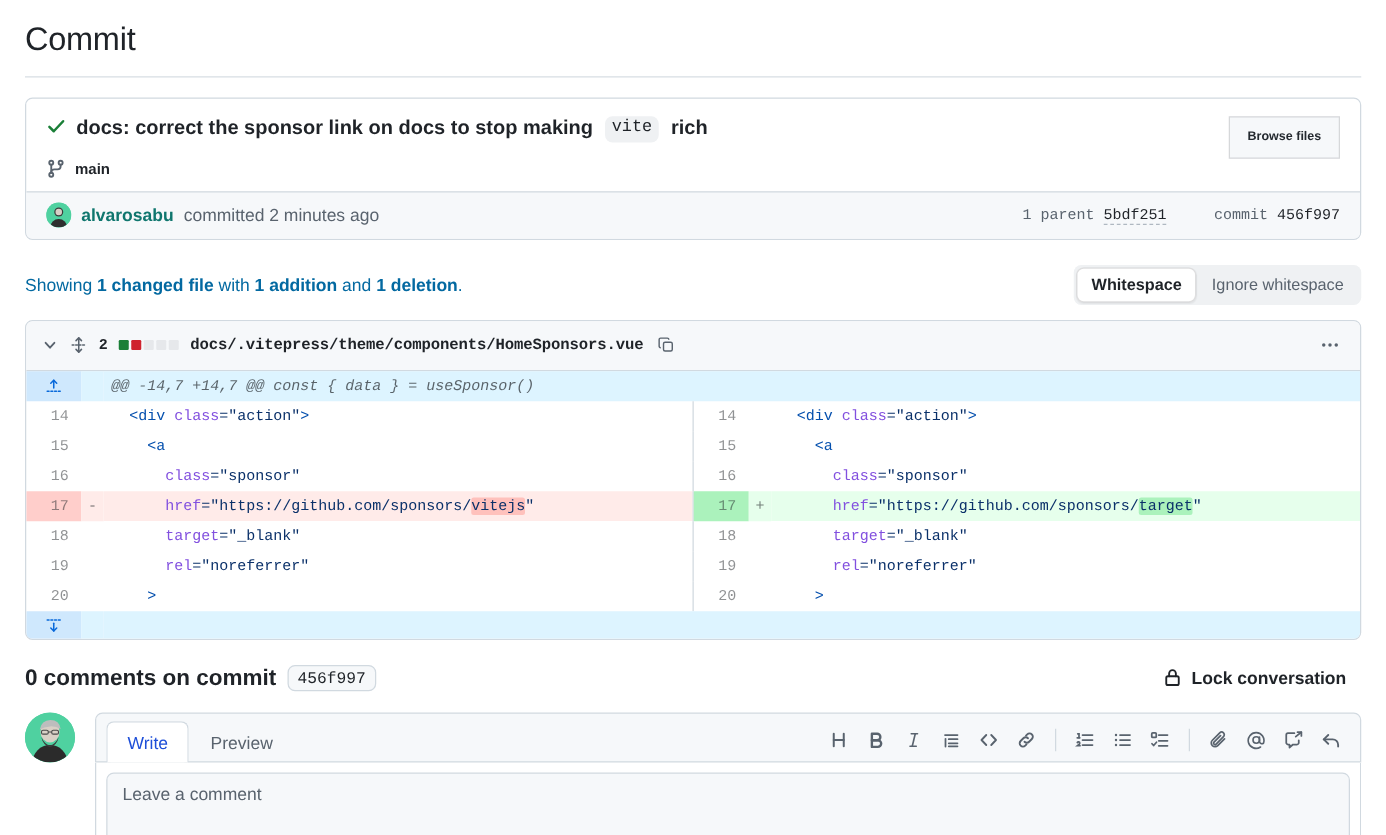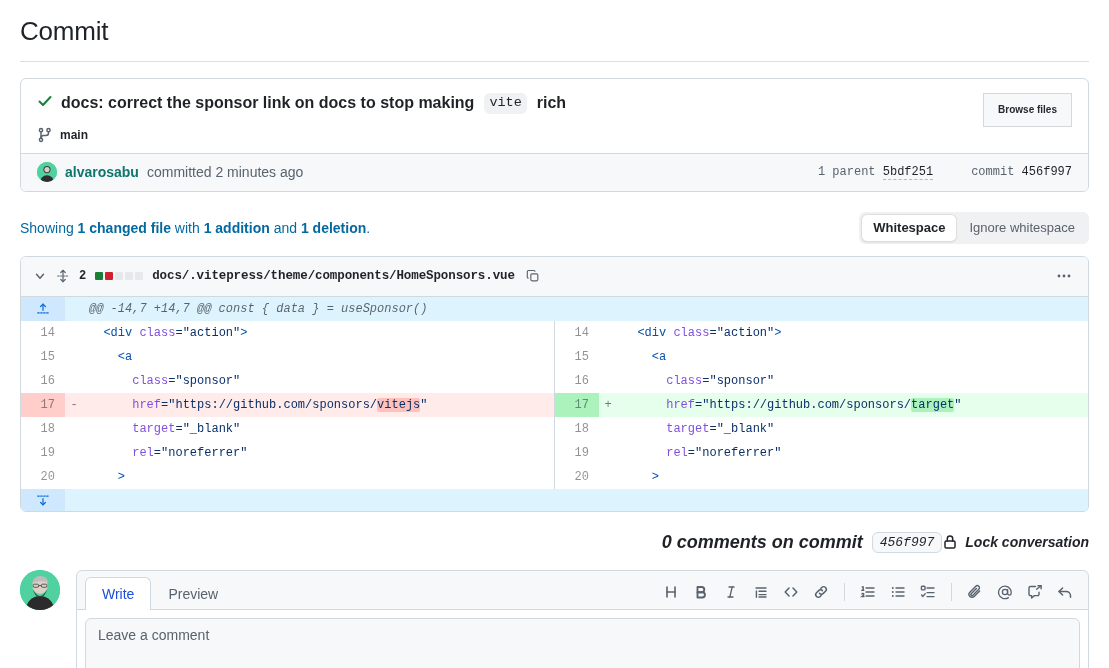--- a/index.html
+++ b/index.html
@@ -199,22 +199,22 @@
   .tok-attr { color: #8250df; }
   .tok-str { color: #0a3069; }
   .bottom-exp-row td { background: #ddf4ff; height: 22px; }
   .bottom-exp {
     background: #cfe8fd !important; text-align: center; color: #0969da;
     line-height: 20px; padding: 2px 0 !important; cursor: pointer;
   }
 
   
   .comments-head {
-    margin: 20px 20px 0 20px;
-    display: flex; align-items: center; justify-content: flex-end; font-style: italic;
+    margin: 20px 32px 0 20px;
+    display: flex; align-items: center; justify-content: space-between;
   }
   .comments-title { font-size: 18px; font-weight: 600; display: flex; align-items: center; gap: 9px; }
   .sha-chip {
     font-family: "Liberation Mono", monospace;
     font-size: 13px; font-weight: 400;
     background: #f6f8fa;
     border: 1px solid #d1d9e0;
     border-radius: 6px;
     padding: 2px 7px;
     color: #1f2328;

